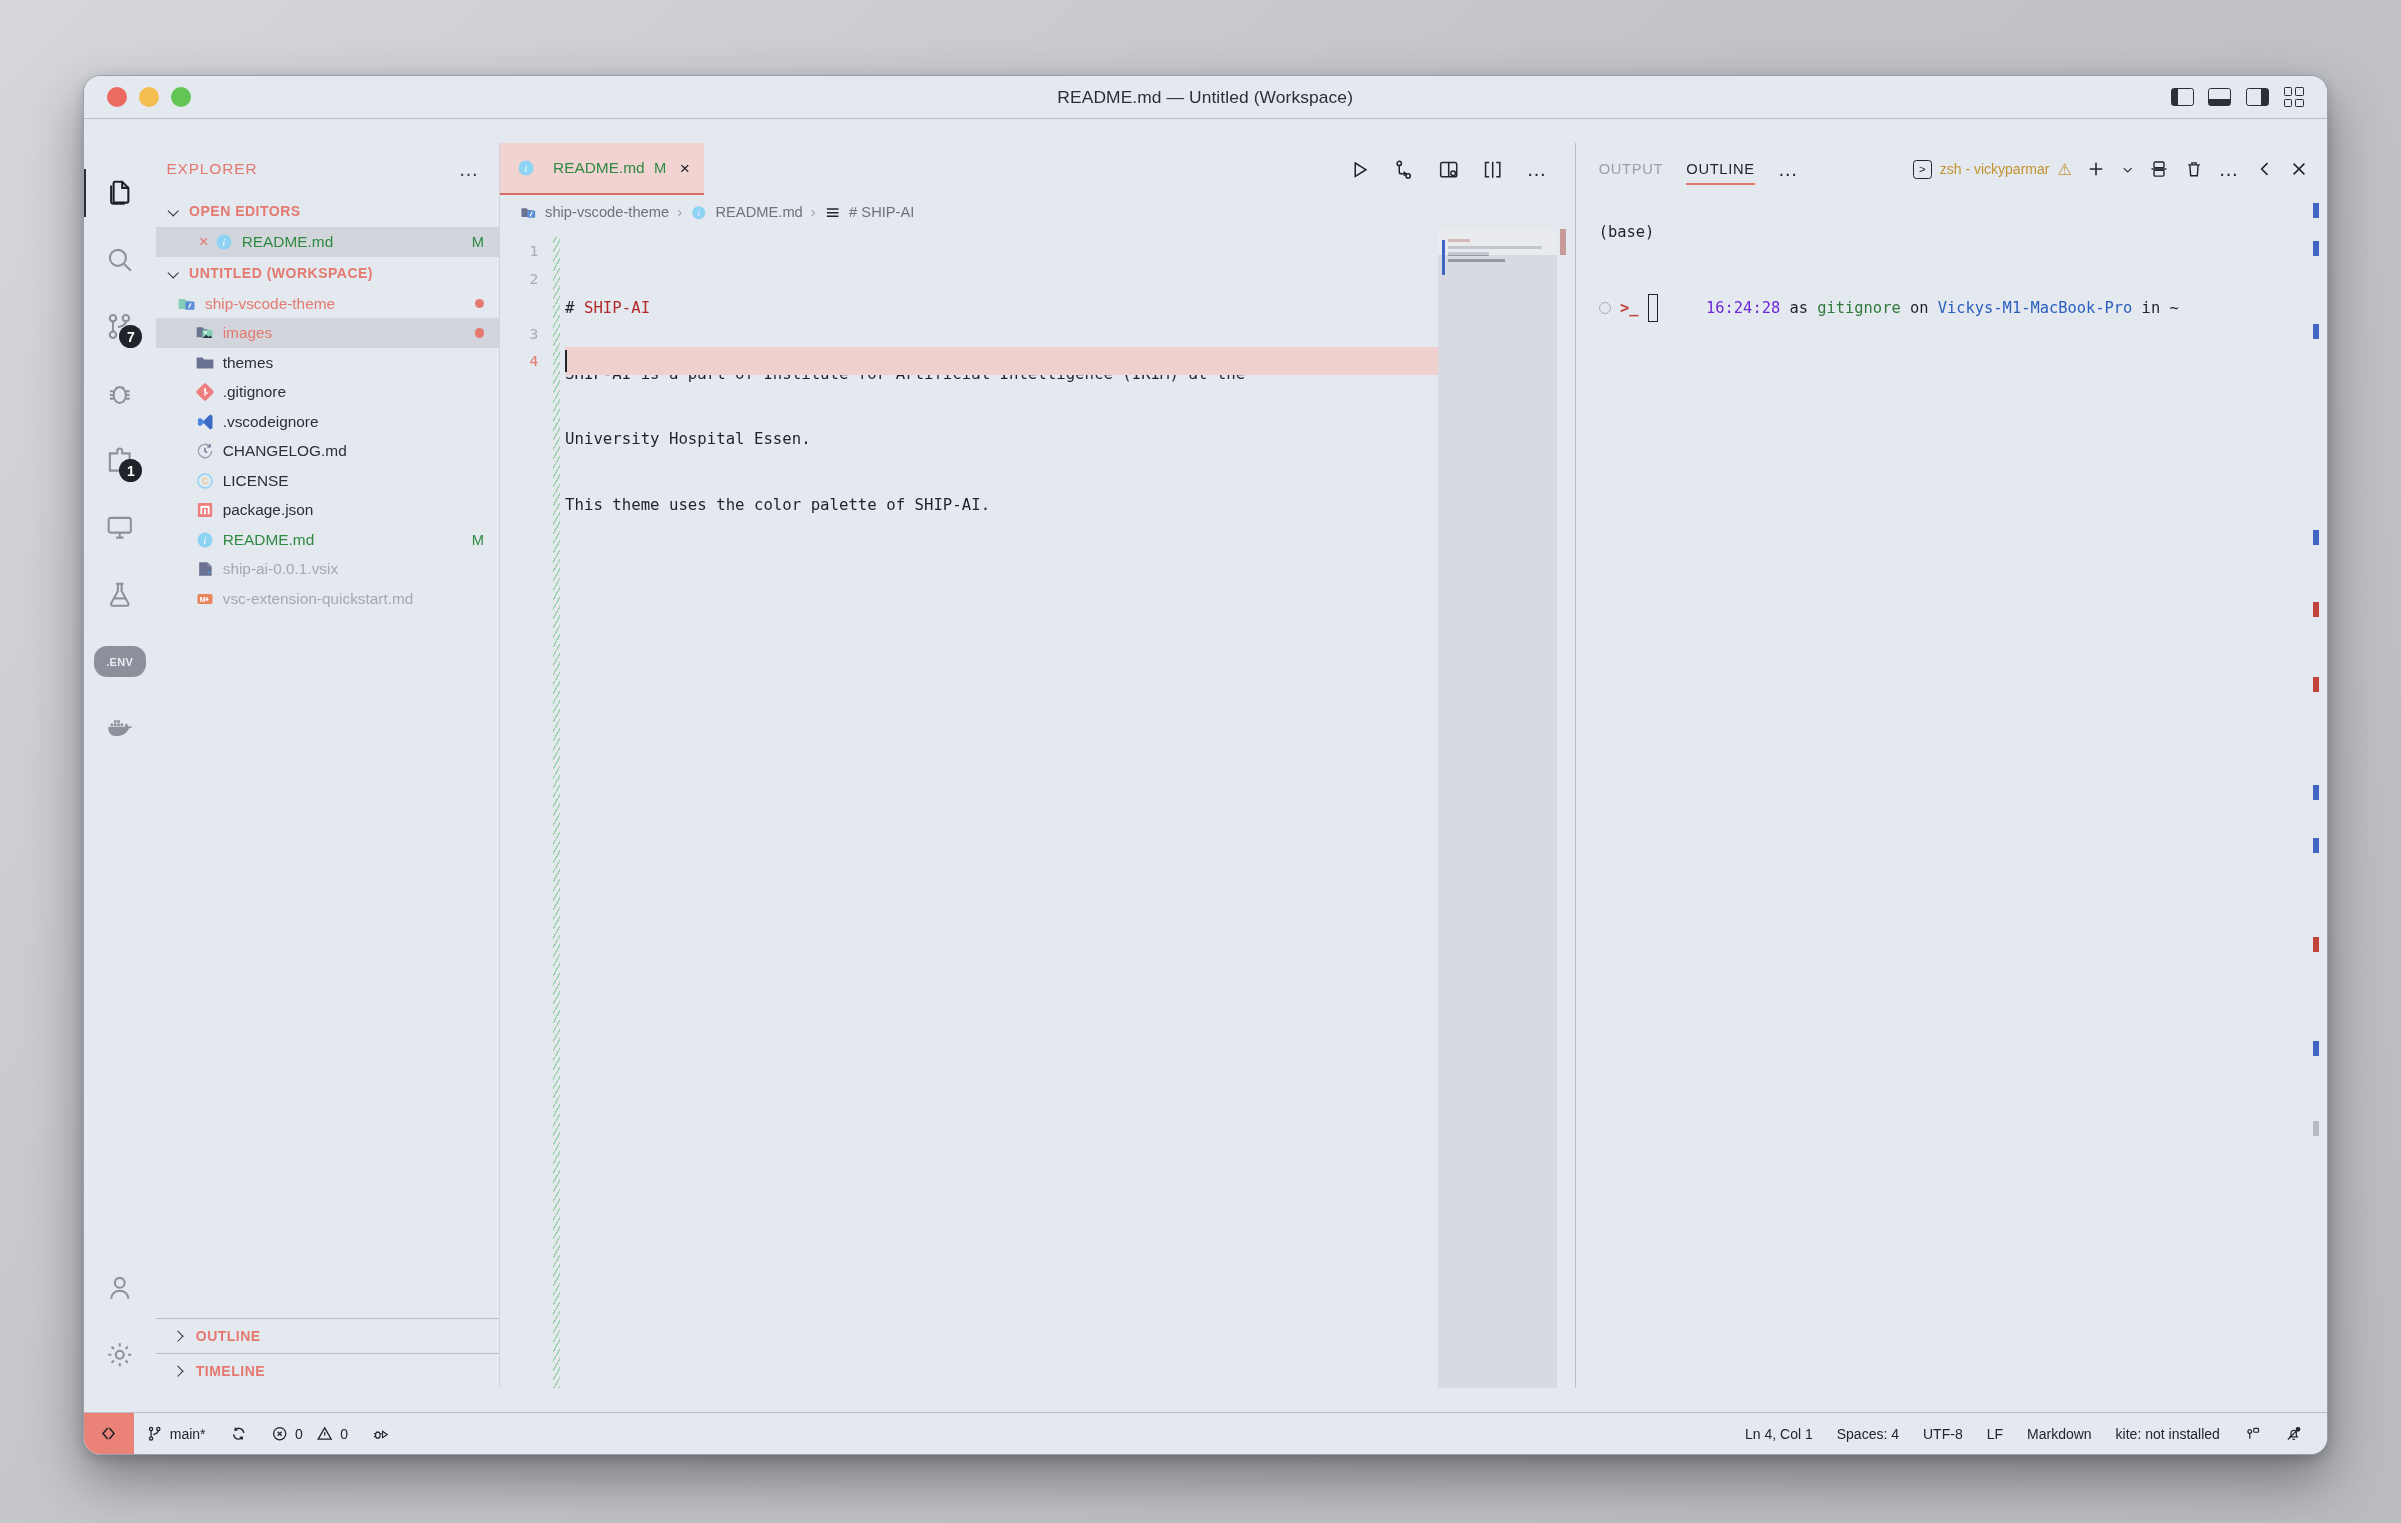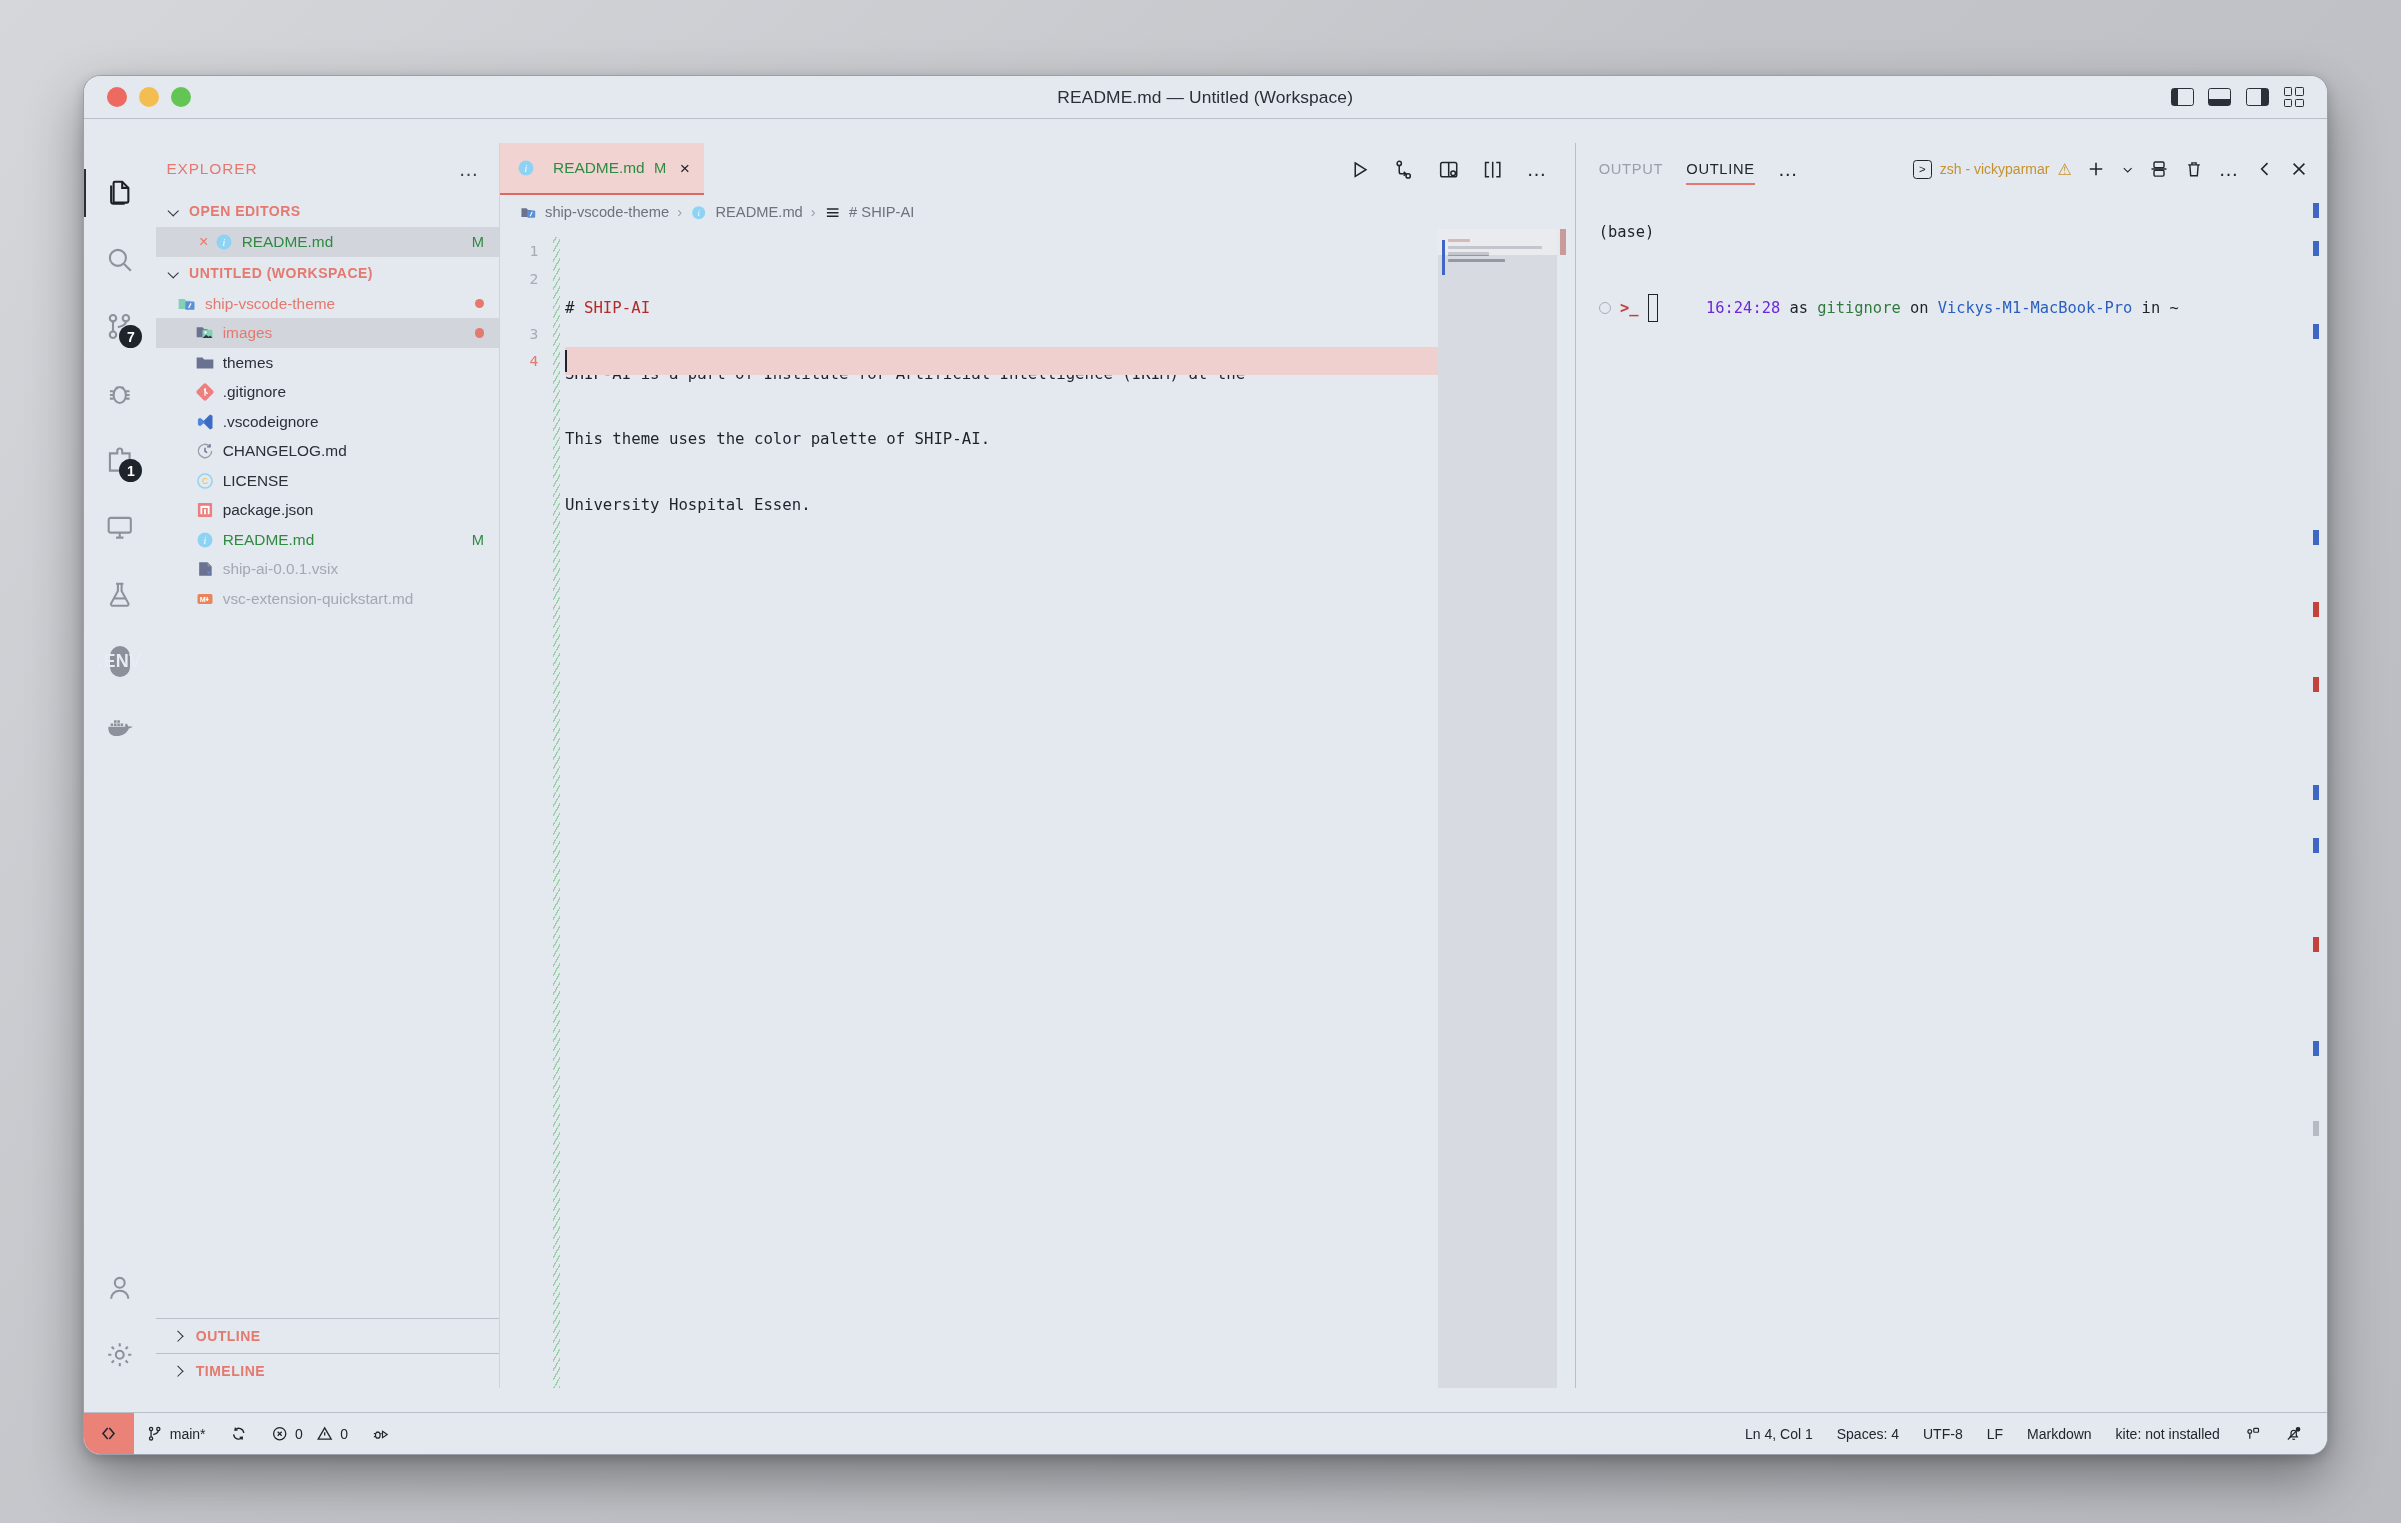--- a/index.html
+++ b/index.html
@@ -97,22 +97,22 @@
   .act-item svg { width: 29.5px; height: 29.5px; display:block; }
   .badge {
     position: absolute; right: 13.4px; bottom: 12px;
     min-width: 23px; height: 23px; border-radius: 11.4px;
     background: #1f242b; color: #fff;
     font-size: 14px; font-weight: 700;
     display:flex; align-items:center; justify-content:center;
     padding: 0 5.4px;
   }
   .env-badge {
-    width: 20px; height: 31px; background: #8b909a; color: #e9ecf2;
-    font-size: 18px; font-weight: 700; letter-spacing: 0.3px;
+    width: 52px; height: 31px; background: #8b909a; color: #e9ecf2;
+    font-size: 11px; font-weight: 700; letter-spacing: 0.3px;
     display:flex; align-items:center; justify-content:center;border-radius:13px;
   }
   .act-spacer { flex: 1; }
 
   
   .sidebar {
     width: 343px; flex: 0 0 343px;
     background: #e4e8ef;
     display: flex; flex-direction: column;
     min-height: 0;
@@ -699,22 +699,22 @@
             <div>3</div>
             <div class="cur">4</div>
           </div>
           <div class="fold-strip">
             <span class="fold-line"></span>
           </div>
           <div class="code">
             <div class="cur-line" style="top:118px"></div>
             <div class="ln"><span># </span><span class="h1tok">SHIP-AI</span></div>
             <div class="ln">SHIP-AI is a part of Institute for Artificial Intelligence (IKIM) at the</div>
+            <div class="ln">University Hospital Essen.</div>
             <div class="ln">This theme uses the color palette of SHIP-AI.</div>
-            <div class="ln">University Hospital Essen.</div>
             <div class="ln"><span class="caret" style="top:121px"></span></div>
           </div>
         </div>
 
         <div class="minimap">
           <div class="mini-slider"></div>
           <div class="mini-decoration"></div>
           <div class="mini-lines">
             <div class="short"></div>
               <div style="width:92%"></div>

